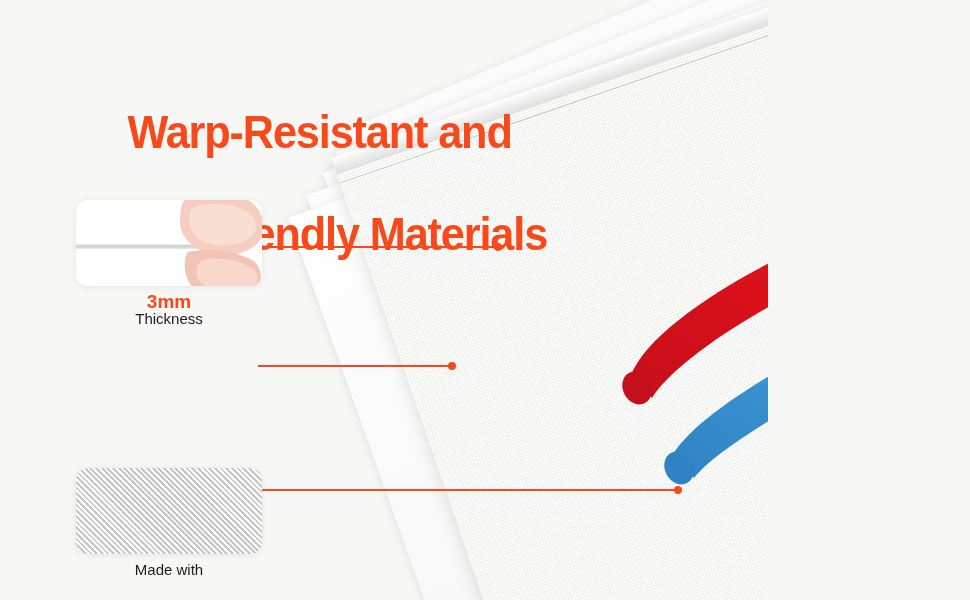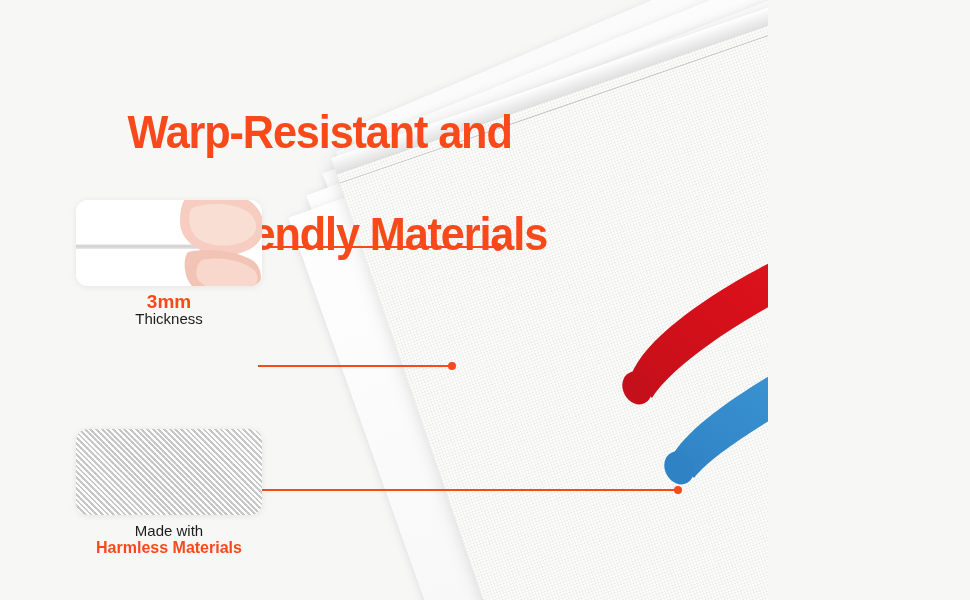--- a/index.html
+++ b/index.html
@@ -233,23 +233,22 @@
                  C22,86 24,74 30,70 Z" fill="#f8d8cc"></path>
       </svg>
     </div>
     <div class="caption">
       <div class="cap-orange big">3mm</div>
       <div class="cap-dark">Thickness</div>
     </div>
   </div>
 
 
-  <div class="callout" style="left:76px;top:429px;">
+  <div class="callout" style="left:76px;top:468px;">
     <div class="thumb">
       <div class="t3-weave"></div>
     </div>
     <div class="caption">
       <div class="cap-dark">Made with</div>
-      <div class="cap-orange">Harmless Materials</div>
     </div>
   </div>
 
 </div>
 
 </body></html>

